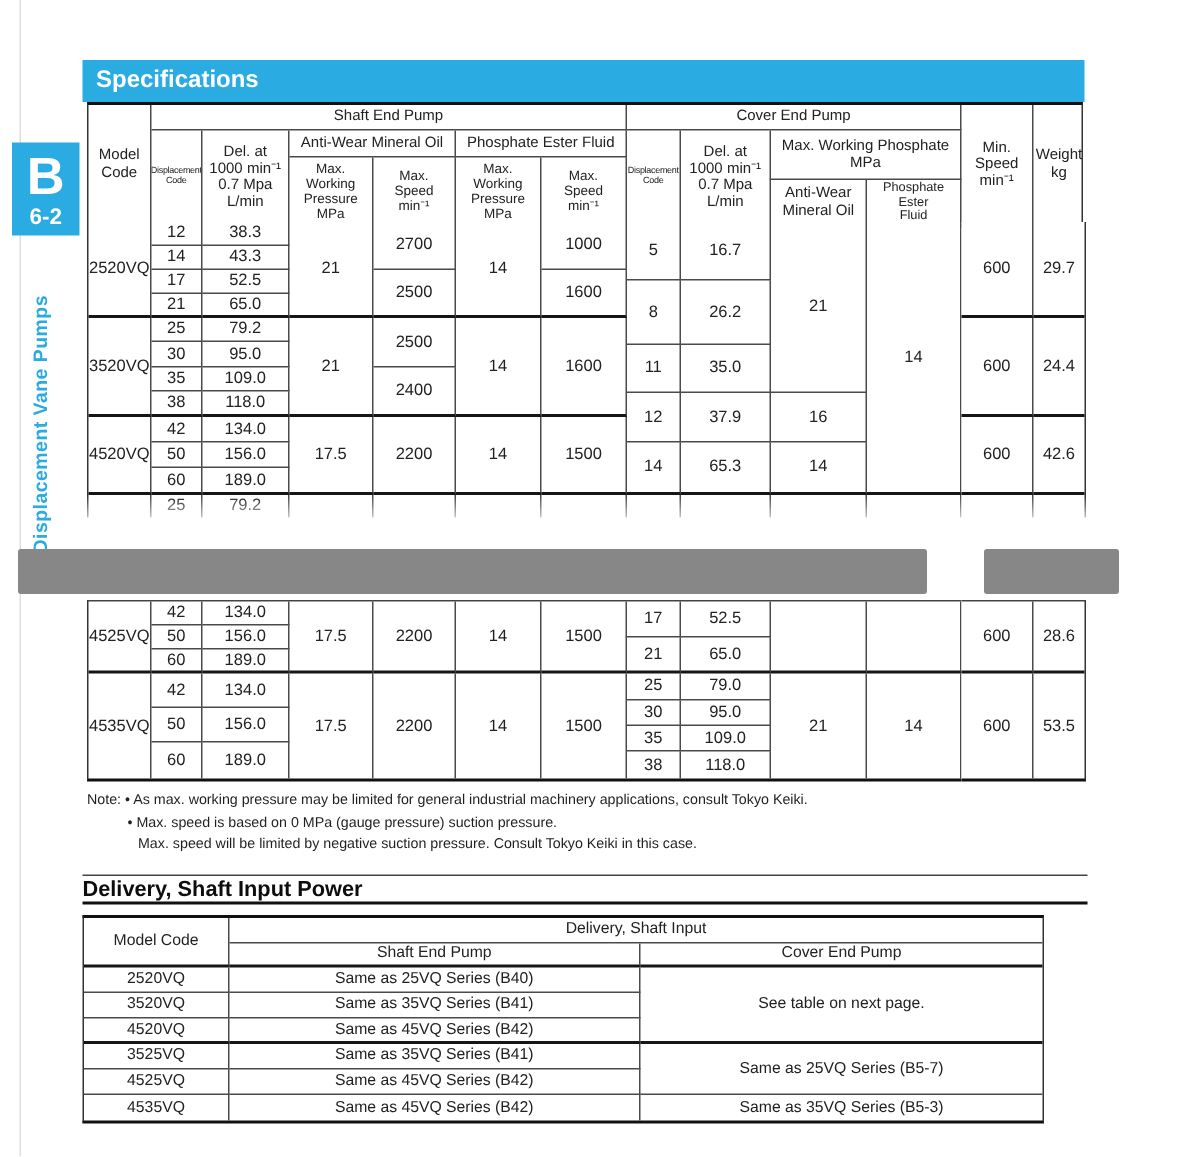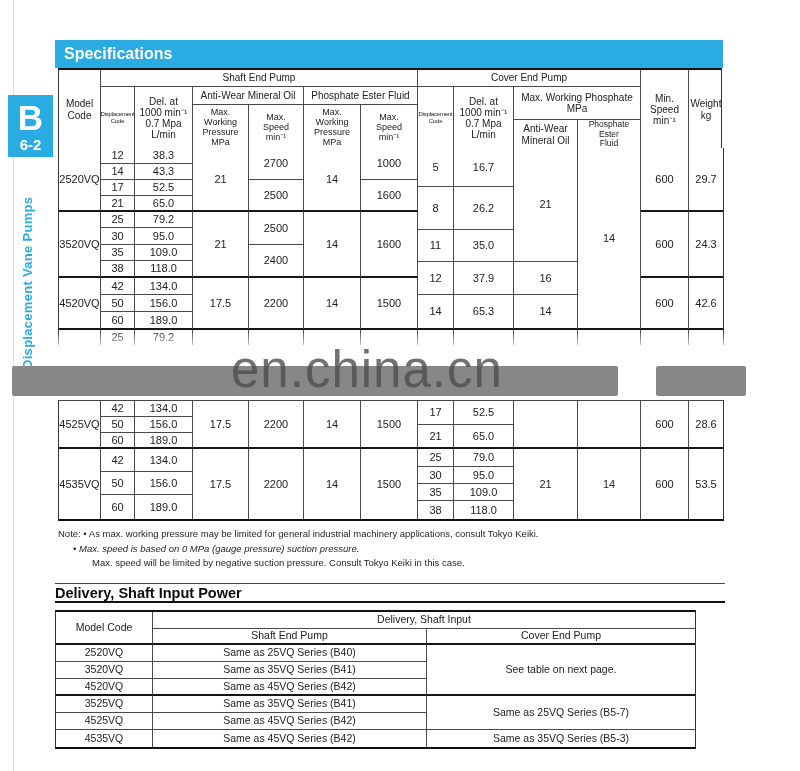--- a/index.html
+++ b/index.html
@@ -38,21 +38,21 @@
   .gc-u{grid-template-rows:64px 66px 52px 15px;}
   .ga-l{grid-template-rows:16px 16px 16px 23px 23px 24px;}
   .gb-l{grid-template-rows:24px 24px 18px 17px 17px 18px;}
   .gc-l{grid-template-rows:48px 70px;}
   .fade{position:absolute;left:56px;top:331px;width:668px;height:35px;background:linear-gradient(to bottom,rgba(255,255,255,0),rgba(255,255,255,.94) 55%,#fff);}
   .wband{position:absolute;top:366px;height:30px;background:#878787;border-radius:2px;}
   .wb1{left:12px;width:606px;}
   .wb2{left:656px;width:90px;}
   .wtext{position:absolute;left:231px;top:340px;font-size:51px;font-weight:400;color:rgba(78,78,78,.8);letter-spacing:1px;white-space:nowrap;}
   .note{position:absolute;left:58px;top:527px;font-size:9.5px;line-height:1.55;color:#1f1f1f;}
-  .note .n2{margin-left:15px;font-style:italic;}
+  .note .n2{margin-left:27px;}
   .note .n3{margin-left:34px;}
   .rule1{position:absolute;left:55px;top:583px;width:670px;height:1px;background:#444;}
   .sect{position:absolute;left:55px;top:585px;font-size:14.5px;font-weight:bold;color:#0d0d0d;}
   .rule2{position:absolute;left:55px;top:601px;width:670px;height:2px;background:#111;}
   .dt{position:absolute;left:55px;top:610px;grid-template-columns:97px 274px 268px;grid-template-rows:17px 16px 17px 17px 17px 17px 17px 17px;border:1px solid #333;border-top:2px solid #111;border-bottom:2px solid #111;font-size:10.5px;}
   .dt .c{font-size:10.5px;}
 </style>
 </head>
 <body>
 
@@ -213,32 +213,31 @@
       <div class="c nb" style="grid-area:6/1/7/2"></div>
       <div class="c nb" style="grid-area:6/2/7/3"></div>
       <div class="c nb" style="grid-area:6/3/7/4"></div>
       <div class="c nb" style="grid-area:6/4/7/5"></div>
     </div>
 
     <div class="grid gc gc-u brr">
       <div class="c bb2" style="grid-area:1/1/2/2">600</div>
       <div class="c bb2 nr" style="grid-area:1/2/2/3">29.7</div>
       <div class="c bb2" style="grid-area:2/1/3/2">600</div>
-      <div class="c bb2 nr" style="grid-area:2/2/3/3">24.3</div>
+      <div class="c bb2 nr" style="grid-area:2/2/3/3">24.4</div>
       <div class="c bb2" style="grid-area:3/1/4/2">600</div>
       <div class="c bb2 nr" style="grid-area:3/2/4/3">42.6</div>
       <div class="c nb" style="grid-area:4/1/5/2"></div>
       <div class="c nb nr" style="grid-area:4/2/5/3"></div>
     </div>
   </div>
 
   <div class="fade"></div>
   <div class="wband wb1"></div>
   <div class="wband wb2"></div>
-  <div class="wtext">en.china.cn</div>
 
   <div class="bodyrow" id="lower">
     <div class="grid ga ga-l bl">
       <div class="c bb2" style="grid-area:1/1/4/2">4525VQ</div>
       <div class="c" style="grid-area:1/2/2/3">42</div>
       <div class="c" style="grid-area:2/2/3/3">50</div>
       <div class="c bb2" style="grid-area:3/2/4/3">60</div>
       <div class="c" style="grid-area:1/3/2/4">134.0</div>
       <div class="c" style="grid-area:2/3/3/4">156.0</div>
       <div class="c bb2" style="grid-area:3/3/4/4">189.0</div>

